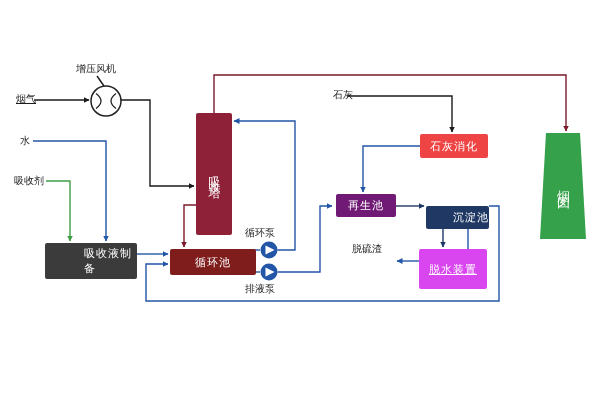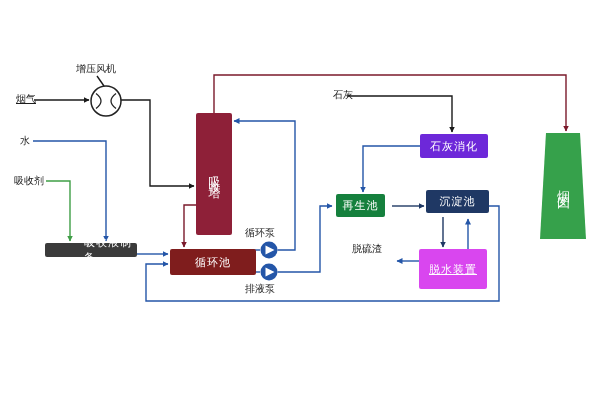--- a/index.html
+++ b/index.html
@@ -88,41 +88,41 @@
       <circle cx="269" cy="250" r="8.5" fill="#2456a8"></circle>
       <polygon points="265.5,245.5 274.5,250 265.5,254.5" fill="#ffffff"></polygon>
     </g>
 
     <g>
       <circle cx="269" cy="272" r="8.5" fill="#2456a8"></circle>
       <polygon points="265.5,267.5 274.5,272 265.5,276.5" fill="#ffffff"></polygon>
     </g>
   </svg>
 
-  <div class="node" style="left:45px; top:243px; width:92px; height:14px; background:#3b3b3b;padding-left:39px;">
+  <div class="node" style="left:45px; top:243px; width:92px; height:36px; background:#3b3b3b;padding-left:39px;">
     <span>吸收液制备</span>
   </div>
 
   <div class="node" style="left:196px; top:113px; width:36px; height:122px; background:#8e2038;">
     <span class="vtext">吸收塔</span>
   </div>
 
   <div class="node" style="left:170px; top:249px; width:86px; height:26px; background:#7f1d1d;">
     <span>循环池</span>
   </div>
 
-  <div class="node" style="left:420px; top:134px; width:68px; height:24px; background:#6d28d9;">
+  <div class="node" style="left:420px; top:134px; width:68px; height:24px; background:#ef4444;">
     <span>石灰消化</span>
   </div>
 
-  <div class="node" style="left:336px; top:194px; width:49px; height:23px; background:#15803d;">
+  <div class="node" style="left:336px; top:194px; width:60px; height:23px; background:#701a75;">
     <span>再生池</span>
   </div>
 
-  <div class="node" style="left:426px; top:190px; width:63px; height:23px; background:#1f3864;">
+  <div class="node" style="left:426px; top:206px; width:63px; height:23px; background:#1f3864;justify-content:flex-end;">
     <span>沉淀池</span>
   </div>
 
   <div class="node" style="left:419px; top:249px; width:68px; height:40px; background:#d946ef;text-decoration:underline;">
     <span>脱水装置</span>
   </div>
 
   <div class="node chimney" style="left:540px; top:133px; width:46px; height:106px; background:#36a14b; border-radius:0;">
     <span class="vtext">烟囱</span>
   </div>

